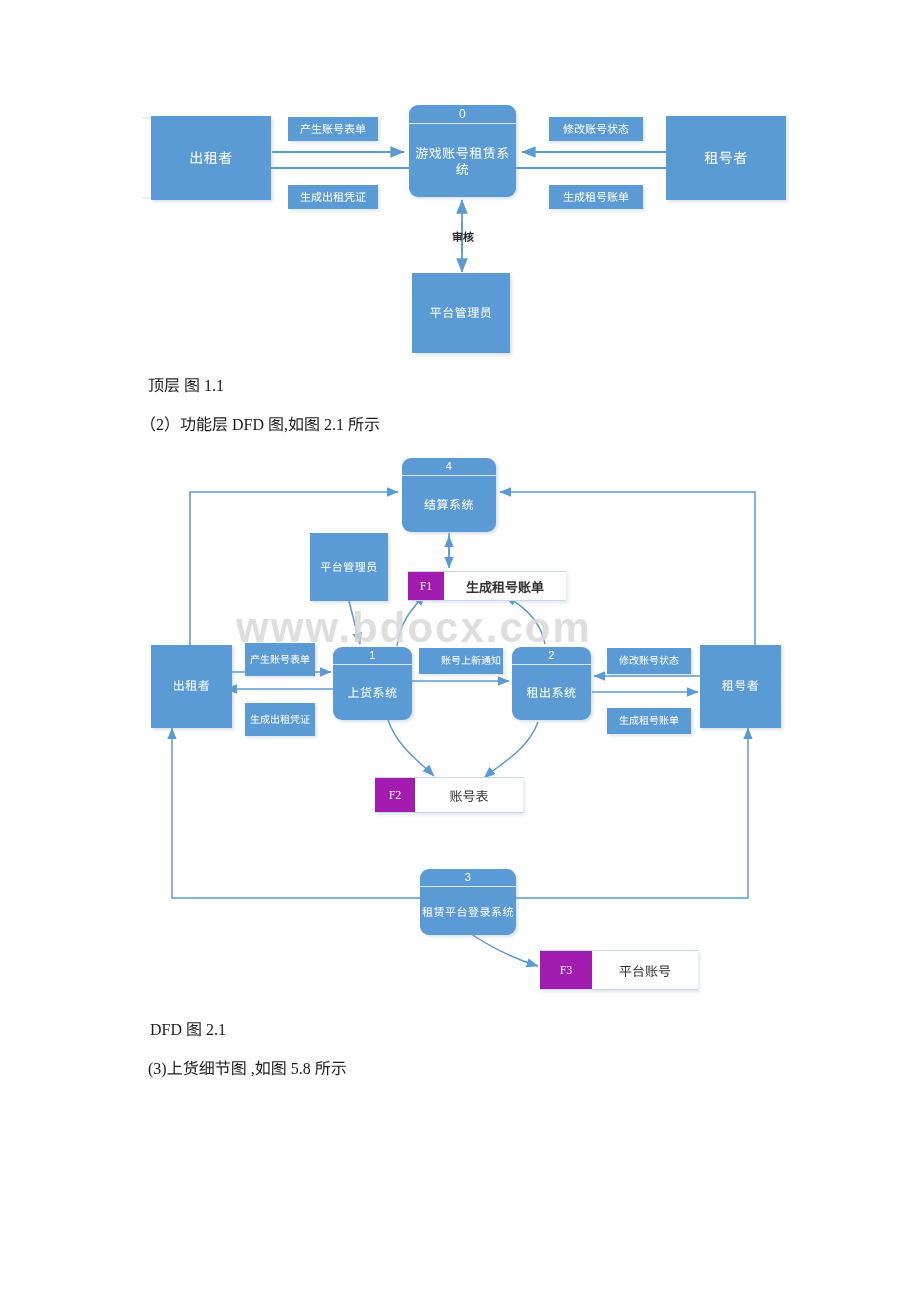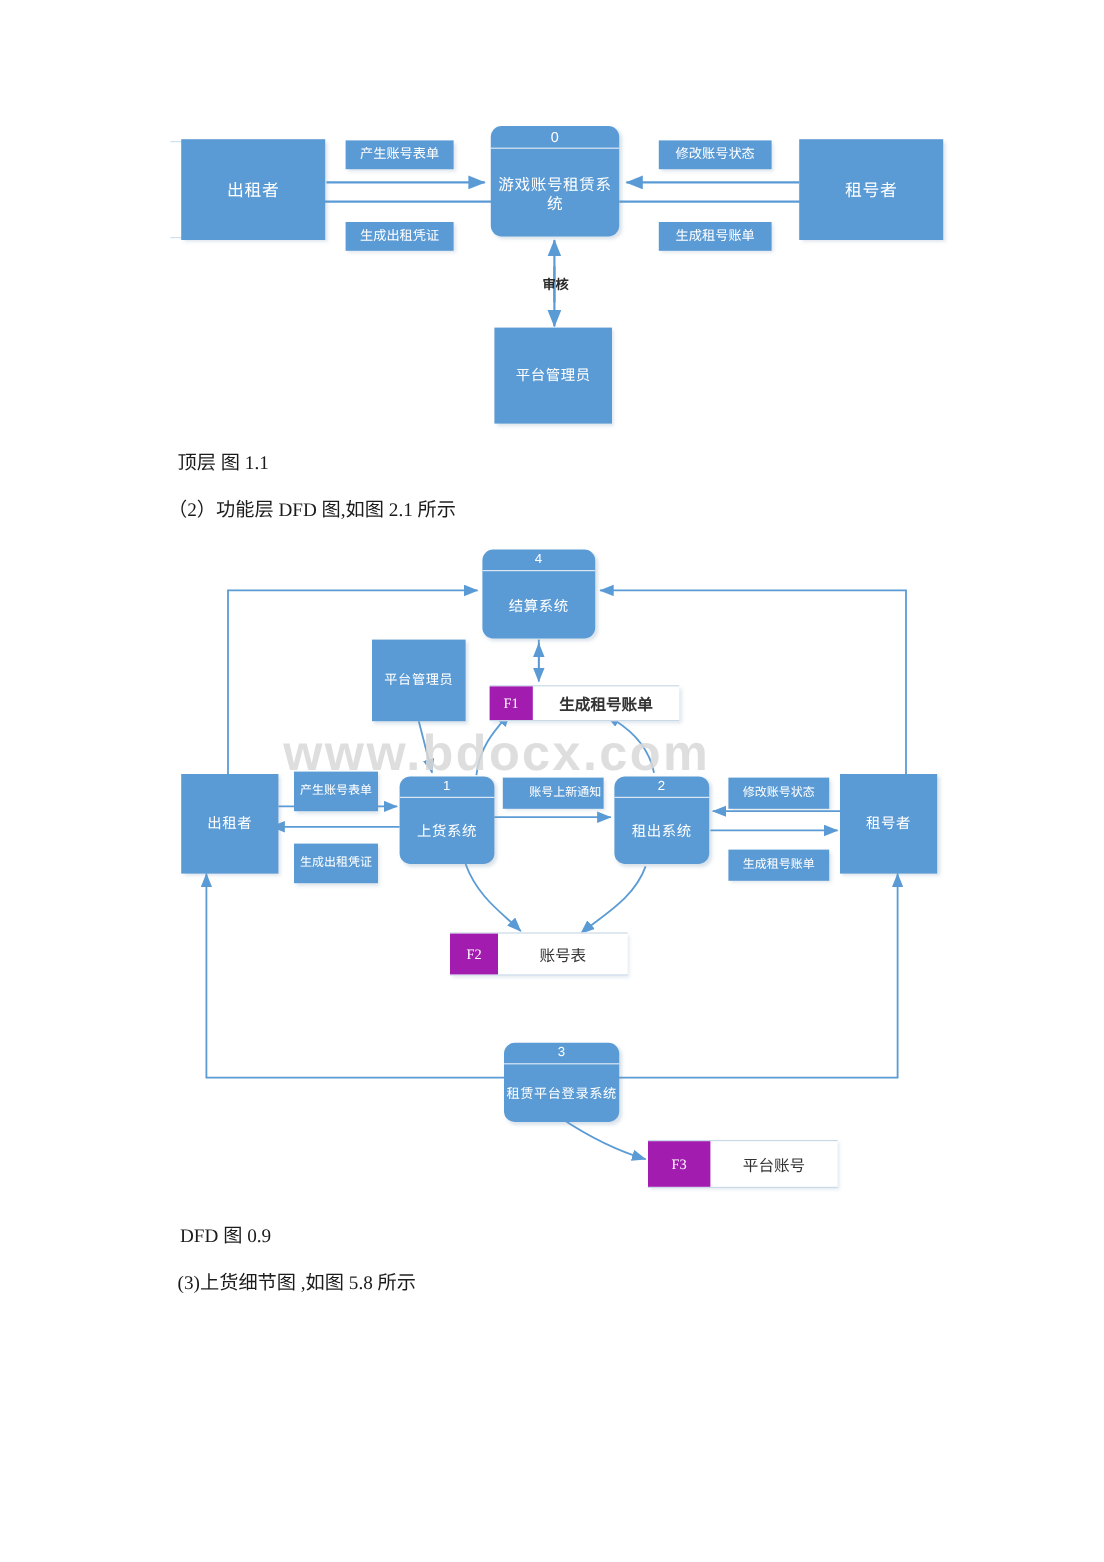--- a/index.html
+++ b/index.html
@@ -326,19 +326,19 @@
       <span class="fid" style="width:52px; font-size:12px;">F3</span>
       <span class="sname" style="font-size:13px; color:#333; font-weight:normal;">平台账号</span>
     </div>
 
     <div class="watermark">
       <span>www.bdocx.com</span>
     </div>
   </div>
 
   <div class="caption" style="left:150px; top:1016px;">
-    <span>DFD 图 0.9</span>
+    <span>DFD 图 2.1</span>
   </div>
   <div class="caption" style="left:148px; top:1055px;">
     <span>(3)上货细节图 ,如图 5.8 所示</span>
   </div>
 
 </div>
 
 </body></html>

